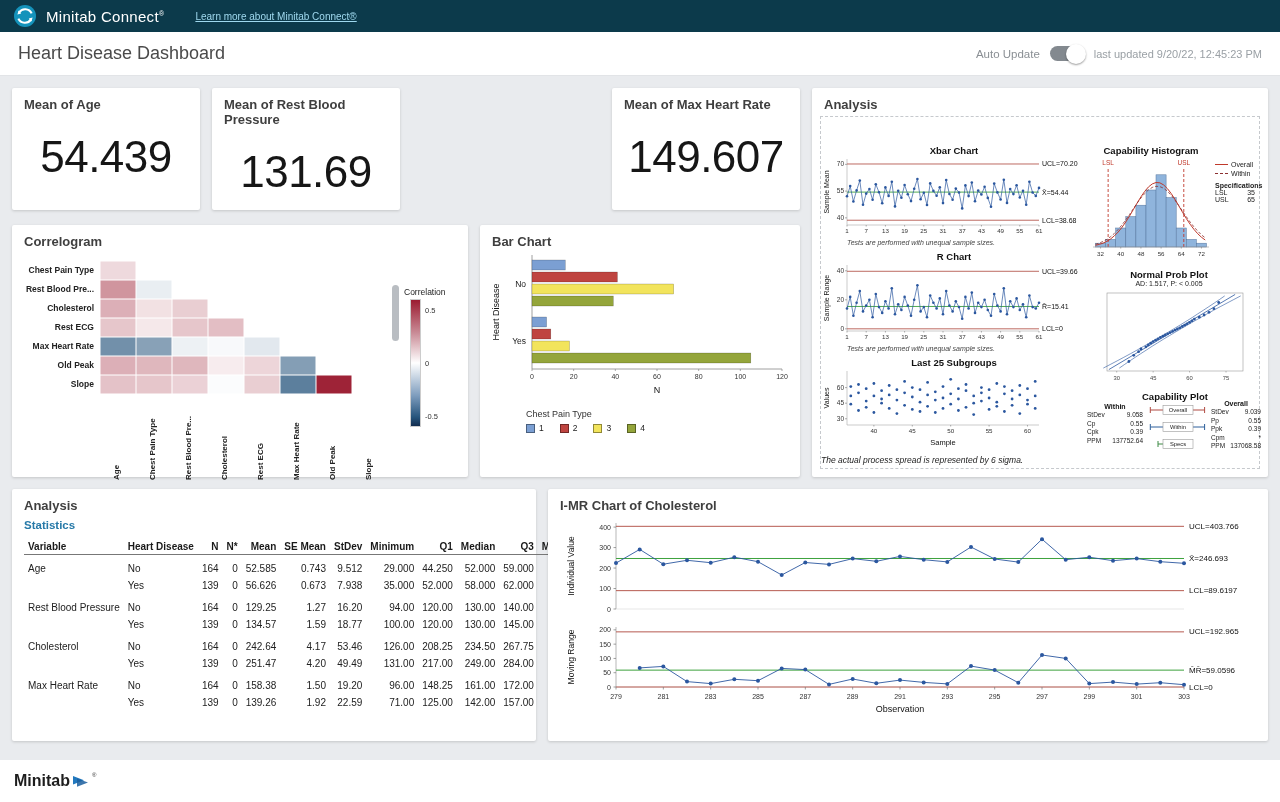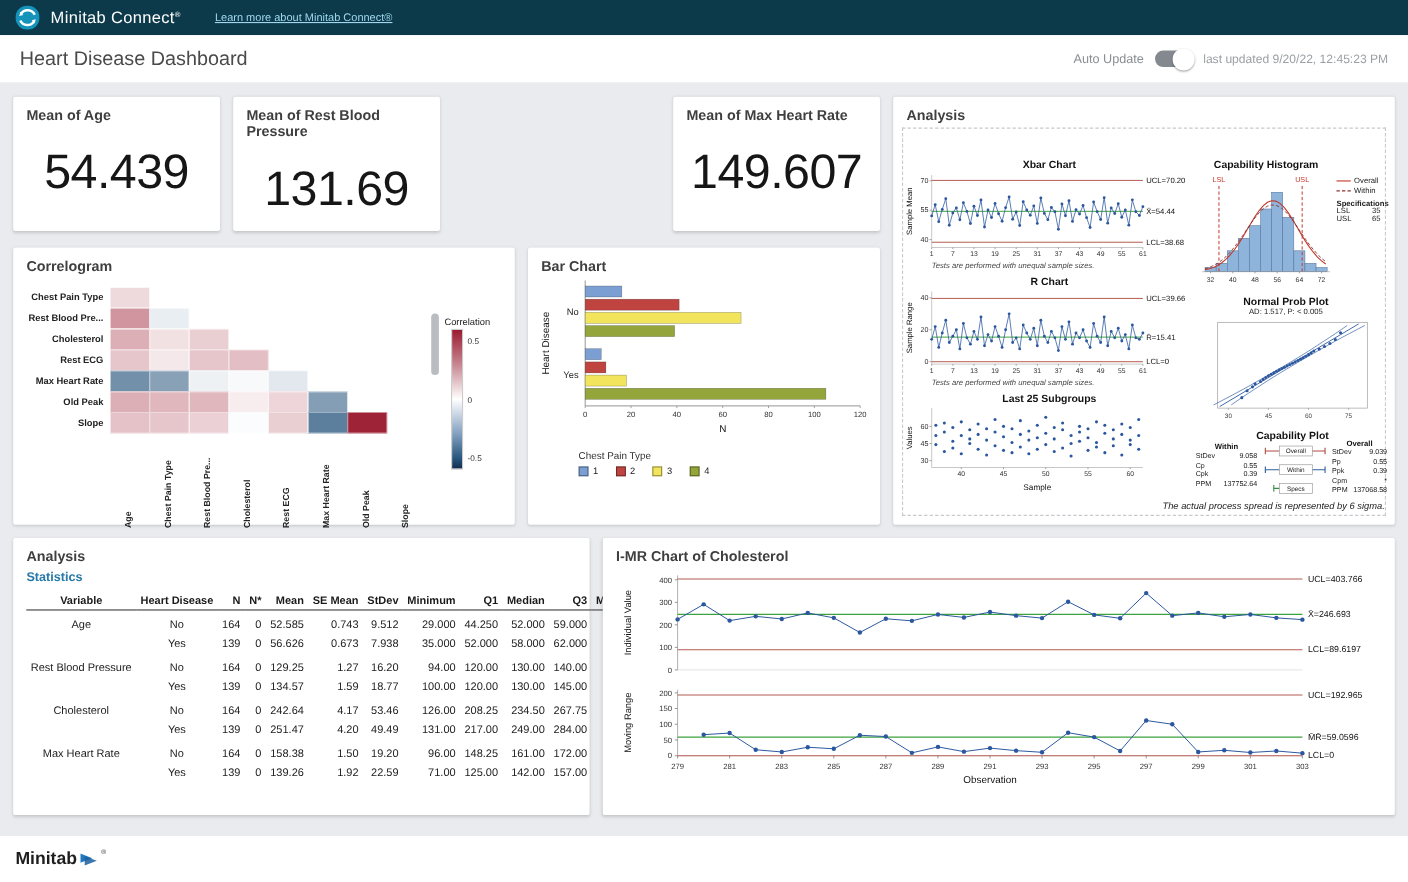--- a/index.html
+++ b/index.html
@@ -33,21 +33,21 @@
 #bar-panel{left:480px;top:149px;width:320px;height:252px}
 #stats-panel{left:12px;top:413px;width:524px;height:252px}
 #imr-panel{left:548px;top:413px;width:720px;height:252px}
 
 .report{position:absolute;left:8px;top:28px;width:440px;height:353px;border:1px dashed #c6c9cd}
 .report>div{position:absolute}
 .sp-title{top:5px;left:0;right:0;text-align:center;font-size:16px;font-weight:600;color:#2e2e2e}
 .sp-sub{text-align:center;font-size:9.5px;font-weight:700;color:#111}
 .sp-note{font-size:7px;font-style:italic;color:#444}
 .sp-ad{text-align:center;font-size:7px;color:#222}
-.sp-foot{text-align:right;font-style:italic;font-size:8.5px;color:#222;left:0;right:0;top:338px}
+.sp-foot{text-align:left;font-style:italic;font-size:8.5px;color:#222;left:0;right:0;top:338px}
 .leg-row{display:flex;align-items:center;gap:3px;font-size:7px;color:#222;margin-bottom:2px}
 .leg-line{width:13px;height:0;border-top:1.6px solid #c0392b;display:inline-block}
 .leg-line.dash{border-top-style:dashed;border-top-color:#8c3030}
 .leg-specs-title{font-size:7px;font-weight:700;color:#222;margin-top:5px}
 .leg-spec{display:flex;justify-content:space-between;font-size:7px;color:#222;width:40px}
 .cap-col .cap-h{font-size:7px;font-weight:700;text-align:center;margin-bottom:1px;color:#111}
 .cap-col .cap-r{display:flex;justify-content:space-between;font-size:6.5px;line-height:8.5px;color:#222}
 
 #corr-body{position:absolute;left:0;top:26px;right:0;bottom:0}
 .corr-rlabel{position:absolute;width:82px;text-align:right;font-size:8.5px;font-weight:600;color:#222}
@@ -62,21 +62,21 @@
 .bl-title{font-size:9px;color:#333;margin-bottom:4px}
 .bl-items{display:flex;gap:16px;align-items:center}
 .bl-item{display:flex;gap:4px;align-items:center;font-size:8.5px;color:#222}
 .bl-sw{width:9px;height:9px;display:inline-block;border:.5px solid rgba(0,0,0,.4)}
 
 .stats-sub{position:absolute;left:12px;top:30px;font-size:11.5px;font-weight:700;color:#2679a8;cursor:pointer}
 #stats-table{position:absolute;left:12px;top:50px;right:10px}
 .stats-table{border-collapse:collapse;width:100%}
 .stats-table th{font-size:10px;font-weight:700;color:#1a1a1a;text-align:right;padding:2px 4px;border-bottom:1px solid #777;white-space:nowrap}
 .stats-table td{font-size:10px;color:#222;text-align:right;padding:3px 4px;white-space:nowrap}
-.stats-table .l{text-align:center}
+.stats-table .l{text-align:left}
 .stats-table tr.grp td{padding-top:8px}
 
 .footer{height:42px;background:#fff;display:flex;align-items:center;padding:0 14px}
 .f-brand{font-size:16px;font-weight:700;color:#1d1d1d}
 .f-reg{font-size:6px;color:#333;vertical-align:super}
 svg text{font-family:"Liberation Sans",sans-serif}
 </style>
 </head>
 <body>
 

